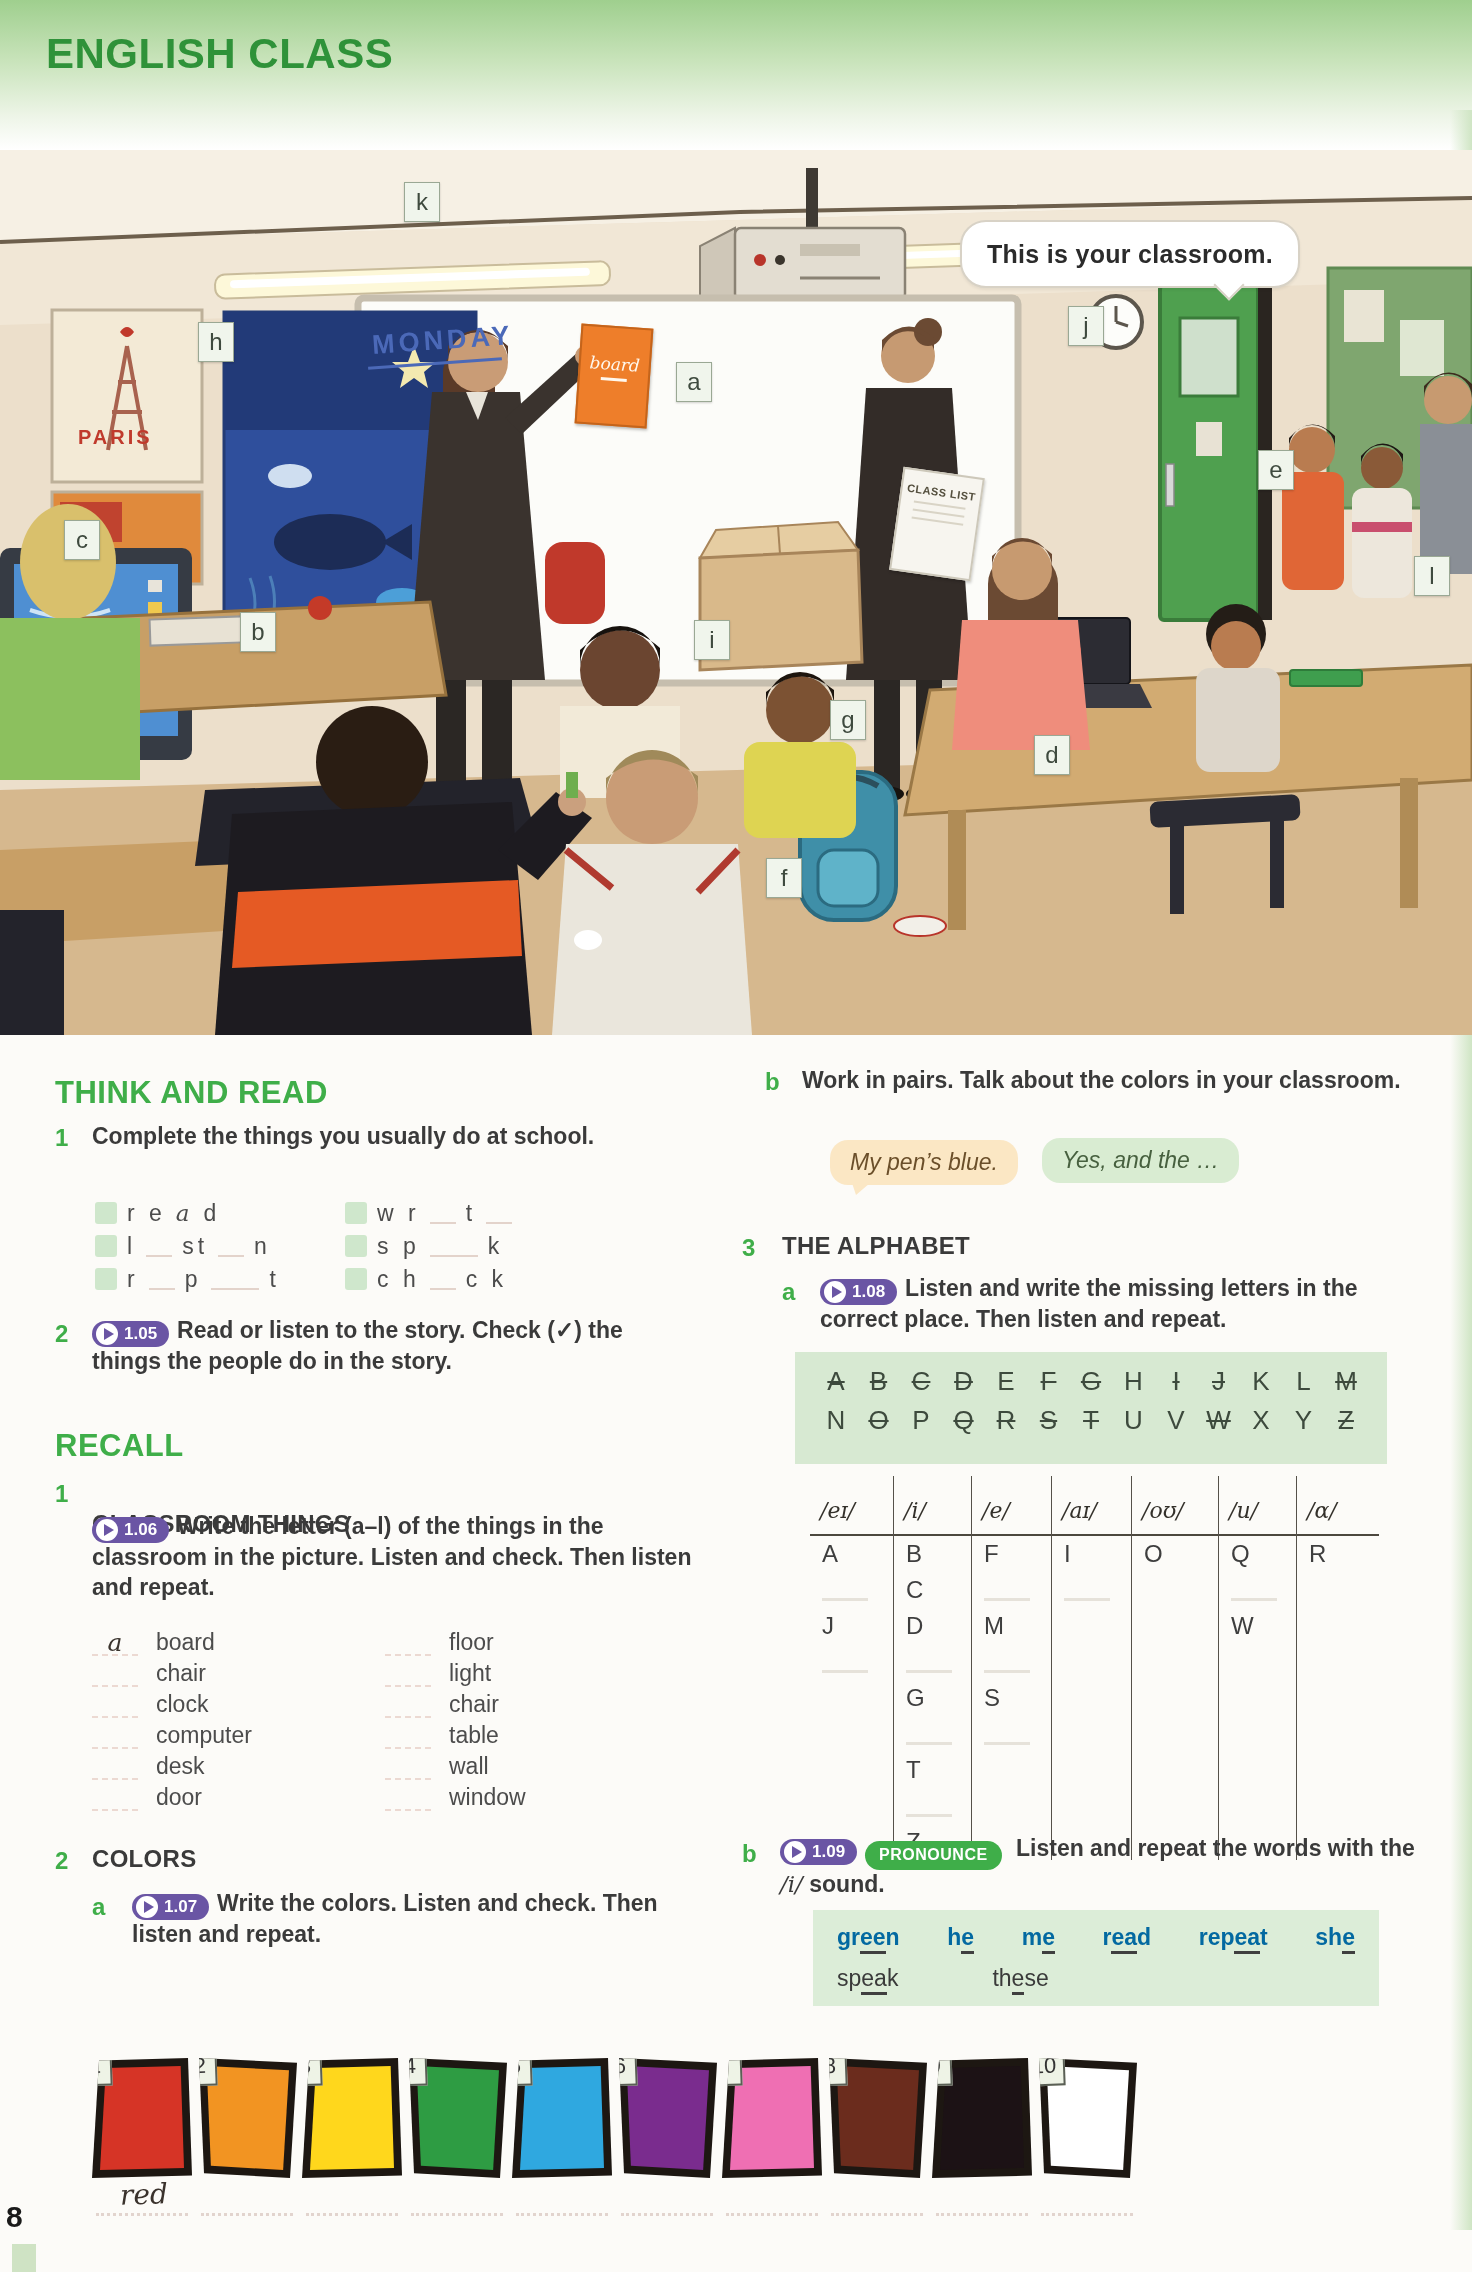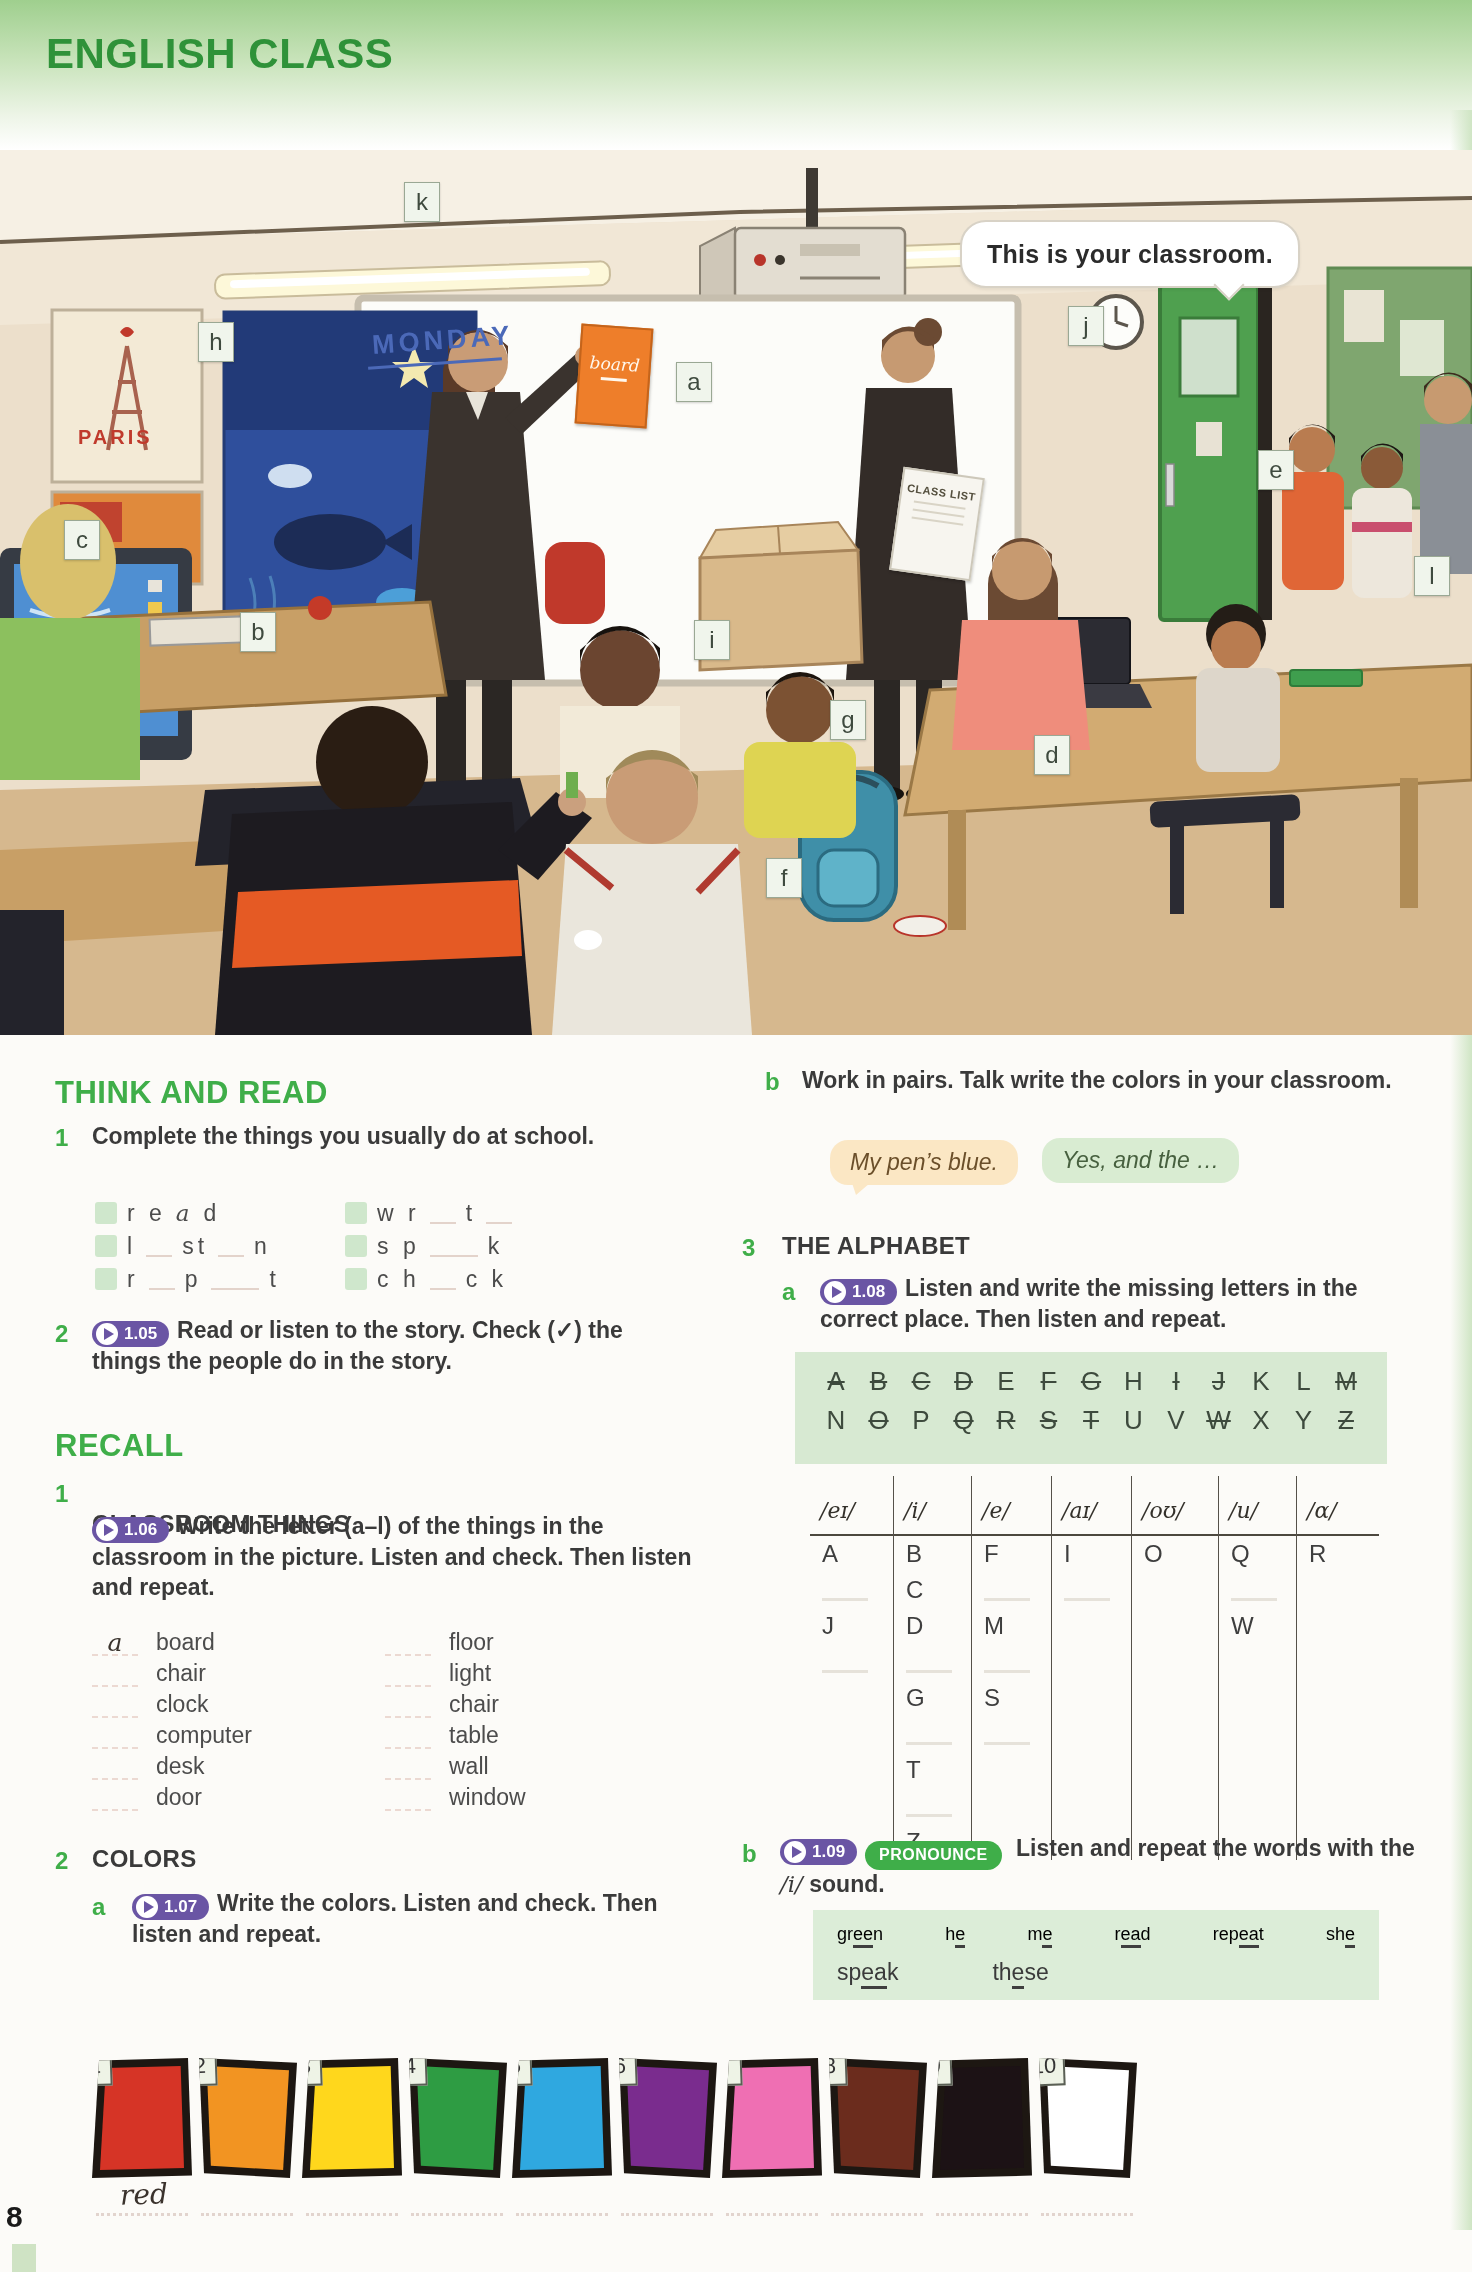--- a/index.html
+++ b/index.html
@@ -80,21 +80,21 @@
   .pcol.brd{border-right:1.5px solid #55514a;}
   .phead{height:38px;border-bottom:2px solid #4c483f;font-family:"DejaVu Serif",serif;font-style:italic;
          font-size:22px;color:#33302a;padding-left:10px;line-height:30px;margin-top:20px;}
   .pcell{height:36px;line-height:36px;padding-left:12px;font-size:24px;color:#3e3e3e;}
   .wline{height:36px;}
   .wline i{display:block;width:46px;border-bottom:3px solid #e6e2da;height:26px;margin-left:12px;}
   .pfill{height:36px;}
 
   
   #wbox{left:813px;top:1910px;width:566px;background:#dcedd8;padding:14px 24px;box-sizing:border-box;}
-  .wline1{display:flex;justify-content:space-between;font-size:18px;color:#000000;}
+  .wline1{display:flex;justify-content:space-between;font-size:23px;color:#0369a1;font-weight:bold;}
   .wline2{display:flex;gap:94px;font-size:23px;color:#3a3a3a;margin-top:14px;}
   .u{border-bottom:3px solid #3f3f3f;padding-bottom:1px;}
 
   
   .sw{position:absolute;top:2058px;width:100px;height:120px;background:#1d1712;}
   .swi{position:absolute;inset:8px;}
   .va{clip-path:polygon(7% 2%,96% 0%,100% 98%,0% 100%);}
   .vb{clip-path:polygon(2% 0%,100% 4%,93% 100%,7% 96%);}
   .ntag{position:absolute;left:-14px;top:-10px;width:30px;height:34px;background:#eef3e6;
         border:2px solid #5a5f55;color:#333;font-size:22px;text-align:center;line-height:32px;
@@ -459,21 +459,21 @@
   <div class="abs dkt" style="left:92px;top:1845px">COLORS</div>
   <div class="abs sub" style="left:92px;top:1893px">a</div>
   <div class="abs bt" style="left:132px;top:1889px;width:560px">
     <span class="audio">
       <span class="play"></span>
       <span>1.07</span>
     </span><span>Write the colors. Listen and check. Then listen and repeat.</span>
   </div>
 
   <div class="abs sub" style="left:765px;top:1068px">b</div>
-  <div class="abs bt" style="left:802px;top:1066px;width:630px">Work in pairs. Talk write the colors in your classroom.</div>
+  <div class="abs bt" style="left:802px;top:1066px;width:630px">Work in pairs. Talk about the colors in your classroom.</div>
 
   <div id="bub1" class="bub">My pen’s blue.</div>
   <div id="bub2" class="bub">Yes, and the …</div>
 
   <div class="abs num" style="left:742px;top:1234px">3</div>
   <div class="abs dkt" style="left:782px;top:1232px">THE ALPHABET</div>
   <div class="abs sub" style="left:782px;top:1278px">a</div>
   <div class="abs bt" style="left:820px;top:1274px;width:590px">
     <span class="audio">
       <span class="play"></span>

